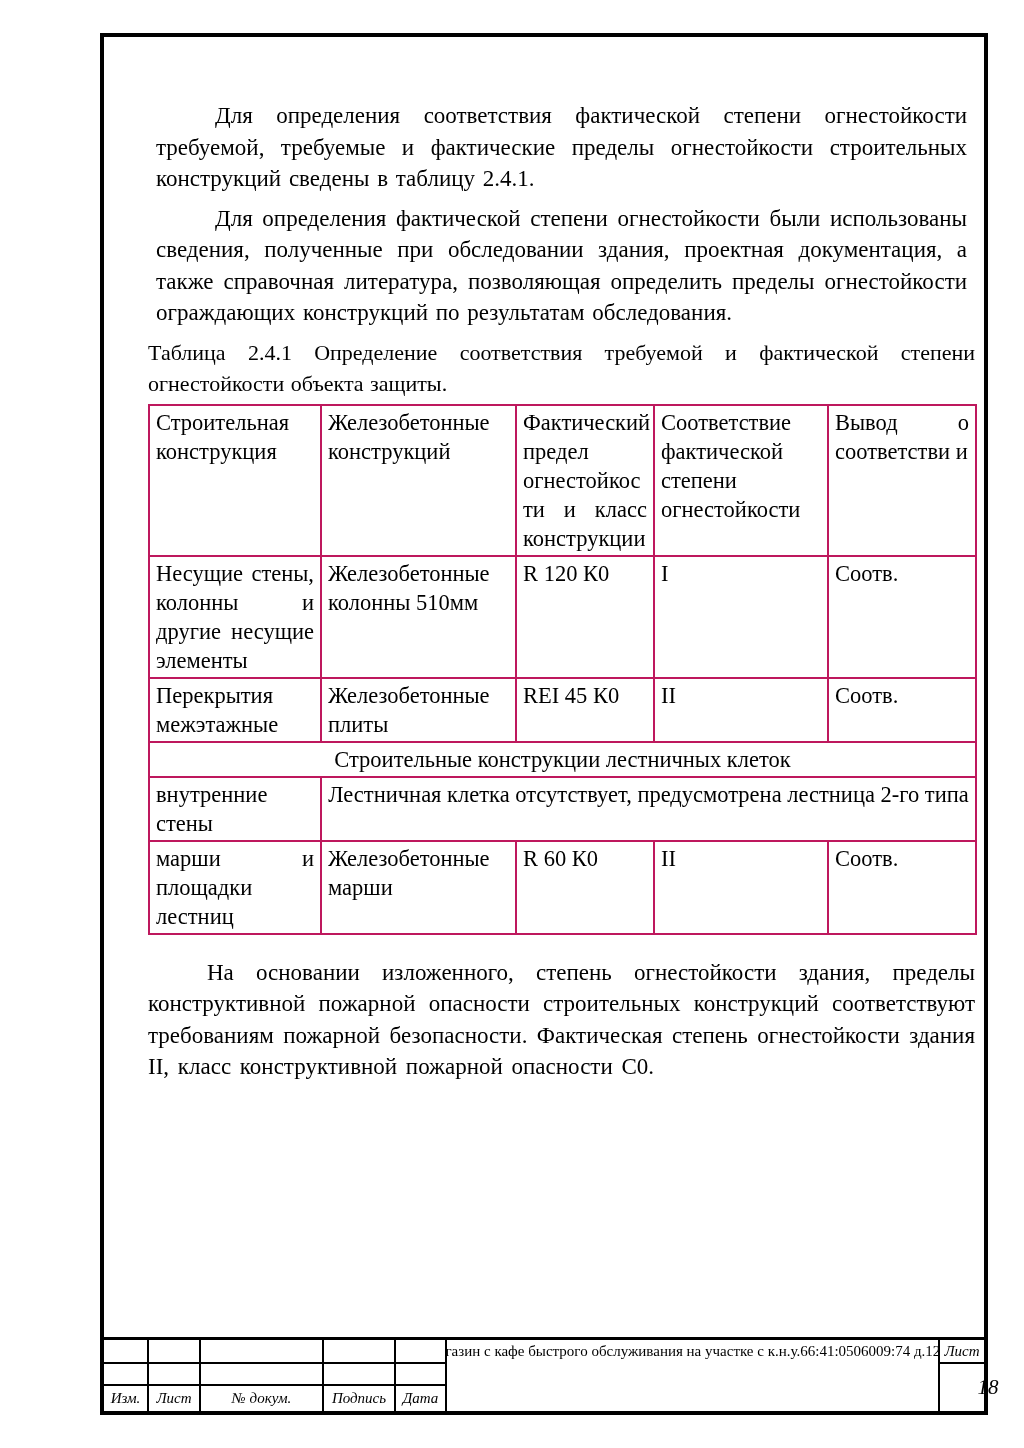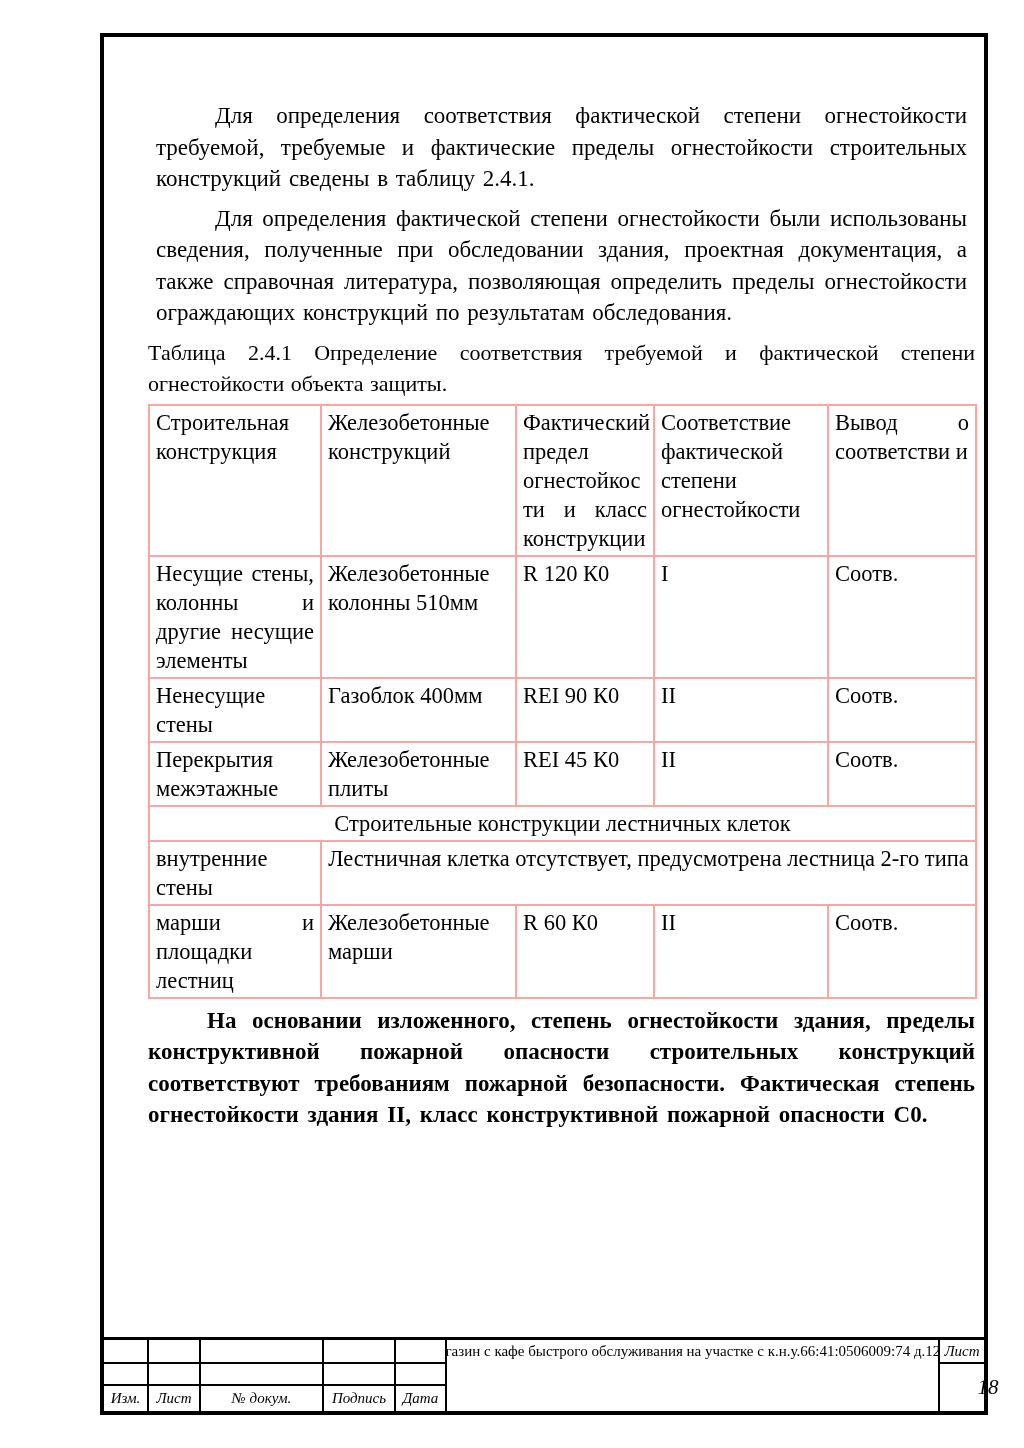--- a/index.html
+++ b/index.html
@@ -21,27 +21,27 @@
   }
   p.caption{
     margin:0;font-size:22px;line-height:31.5px;text-align:justify;
     text-indent:0;word-spacing:1px;
   }
   table.fire{
     width:827px;border-collapse:collapse;table-layout:fixed;
     font-size:22.5px;line-height:29px;margin-top:4px;
   }
   table.fire td{
-    border:2px solid #fca5a5;vertical-align:top;padding:2px 6px;
+    border:2px solid #be185d;vertical-align:top;padding:2px 6px;
     text-align:justify;overflow:hidden;
   }
   table.fire td.nowrap{white-space:nowrap;text-align:center;}
   p.conclusion{
-    margin:6px 0 0 0;font-size:23px;line-height:31.5px;text-align:justify;
-    text-indent:59px;font-weight:bold;word-spacing:3px;
+    margin:22px 0 0 0;font-size:23px;line-height:31.5px;text-align:justify;
+    text-indent:59px;font-weight:normal;word-spacing:3px;
   }
   
   .stamp{
     position:absolute;left:0;right:0;bottom:0;height:74px;
     border-top:3px solid #000;box-sizing:border-box;
     display:grid;
     grid-template-columns:45px 52px 123px 72px 51px 1fr 44px;
     grid-template-rows:24px 22px 1fr;
   }
   .sc{box-sizing:border-box;}
@@ -94,27 +94,20 @@
           <td>Вывод о соответстви и</td>
         </tr>
         <tr style="height:120px">
           <td>Несущие стены, колонны и другие несущие элементы</td>
           <td>Железобетонные колонны 510мм</td>
           <td>R 120 К0</td>
           <td>I</td>
           <td>Соотв.</td>
         </tr>
         <tr style="height:59px">
-          <td>Ненесущие стены</td>
-          <td>Газоблок 400мм</td>
-          <td>REI 90 К0</td>
-          <td>II</td>
-          <td>Соотв.</td>
-        </tr>
-        <tr style="height:59px">
           <td>Перекрытия межэтажные</td>
           <td>Железобетонные плиты</td>
           <td>REI 45 К0</td>
           <td>II</td>
           <td>Соотв.</td>
         </tr>
         <tr>
           <td colspan="5" class="nowrap">Строительные конструкции лестничных клеток</td>
         </tr>
         <tr style="height:56px">

